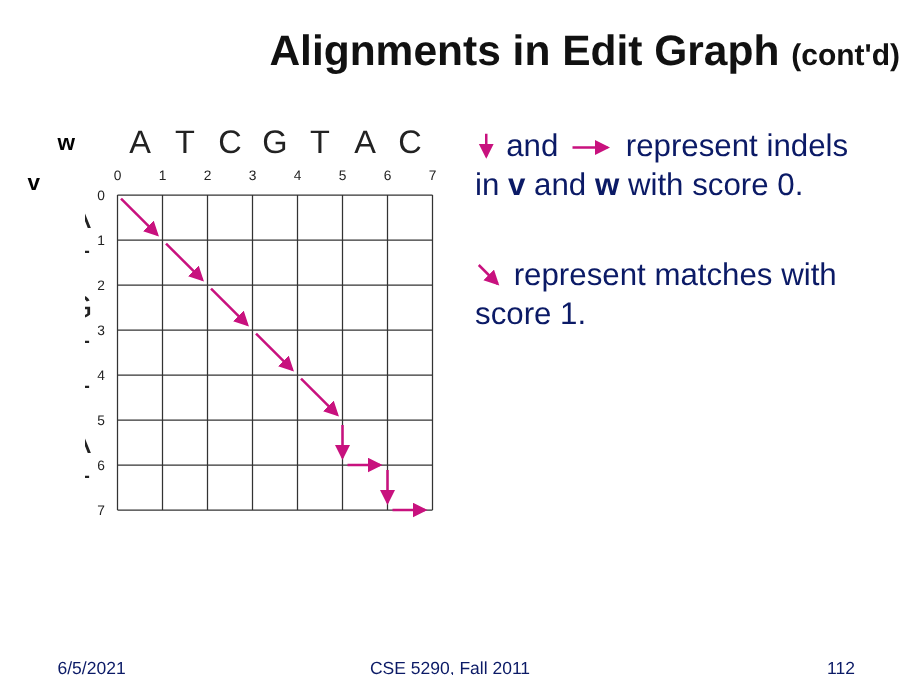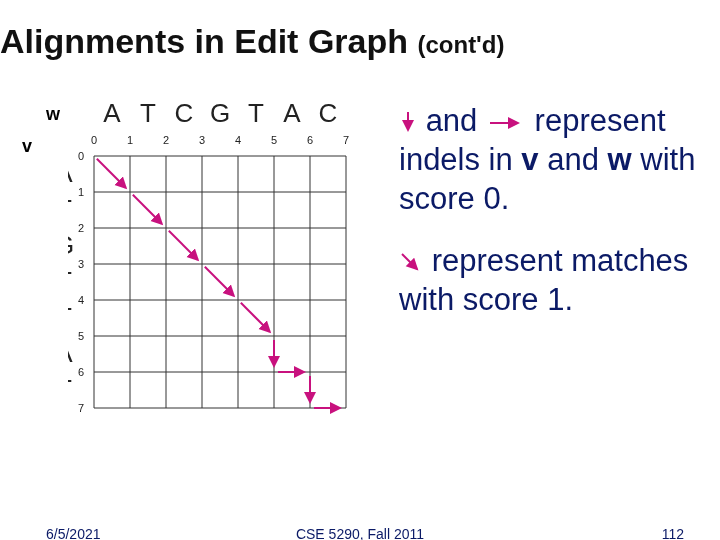--- a/index.html
+++ b/index.html
@@ -9,21 +9,21 @@
     background: #fff;
     font-family: Arial, Helvetica, sans-serif;
     position: relative;
     overflow: hidden;
   }
   .title {
     position: absolute;
     top: 22px;
     left: 0;
     width: 100%;
-    text-align: left;
+    text-align: right;
     font-size: 34px;
     font-weight: bold;
     color: #111;
   }
   .title .cont {
     font-size: 24px;
     font-weight: bold;
   }
   
   .grid-outer {
@@ -50,29 +50,29 @@
     font-family: "Arial Black", Arial, sans-serif;
   }
   .grid-svg {
     position: absolute;
     left: 0;
     top: 0;
   }
   
   .expl {
     position: absolute;
-    left: 399px;
+    left: 380px;
     top: 102px;
     width: 310px;
-    font-size: 31px;
+    font-size: 25px;
     line-height: 1.25;
     color: #0b1a66;
   }
   .expl .para2 {
-    margin-top: 24px;
+    margin-top: 40px;
   }
   .expl b { color: #0b1a66; }
   .inline-arrow {
     display: inline-block;
     vertical-align: middle;
   }
   
   .footer {
     position: absolute;
     bottom: 14px;

